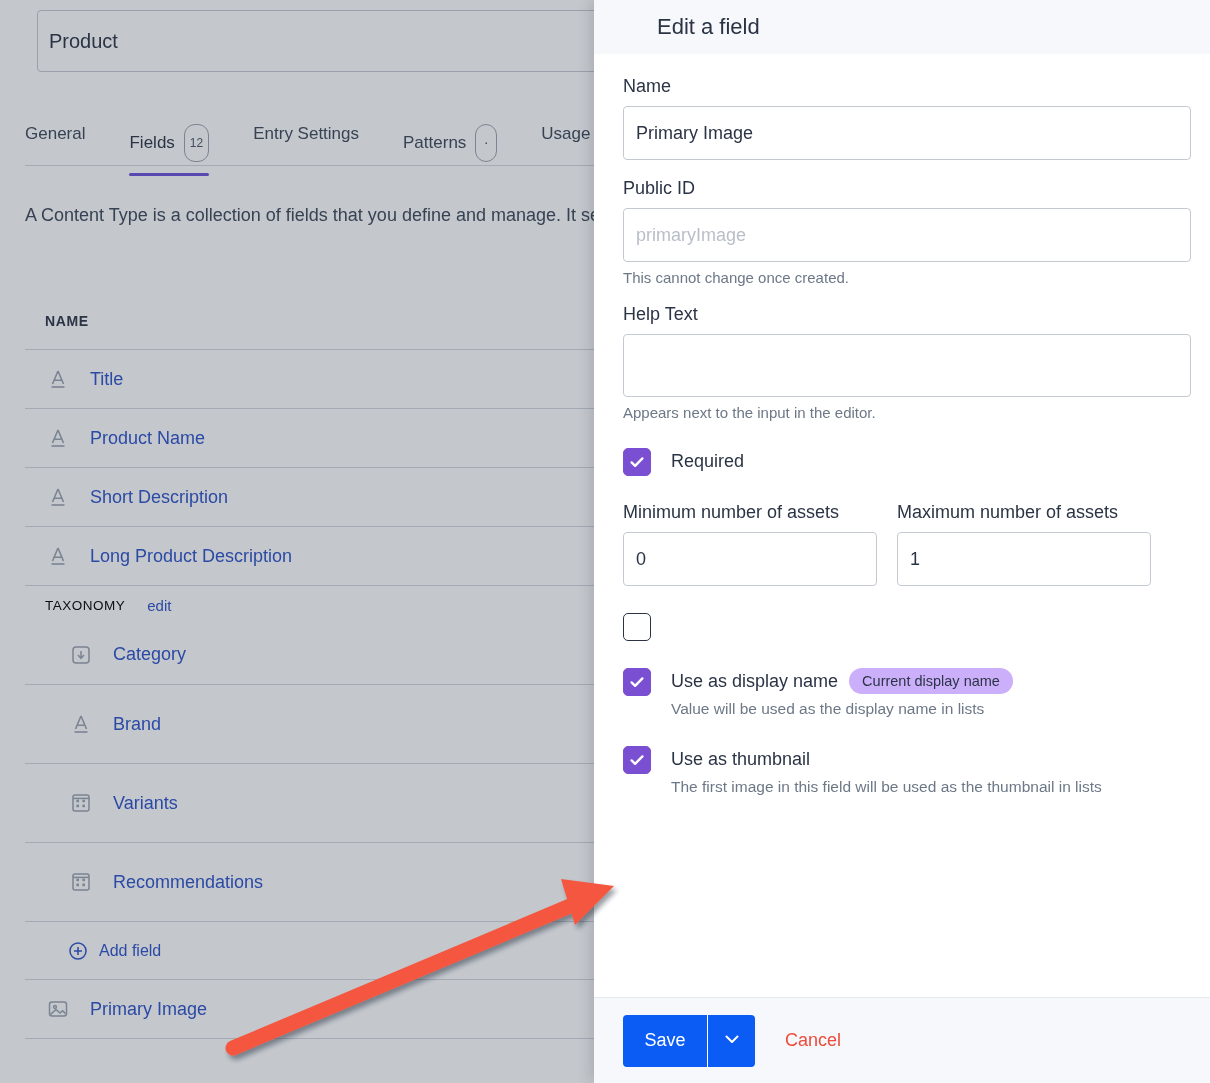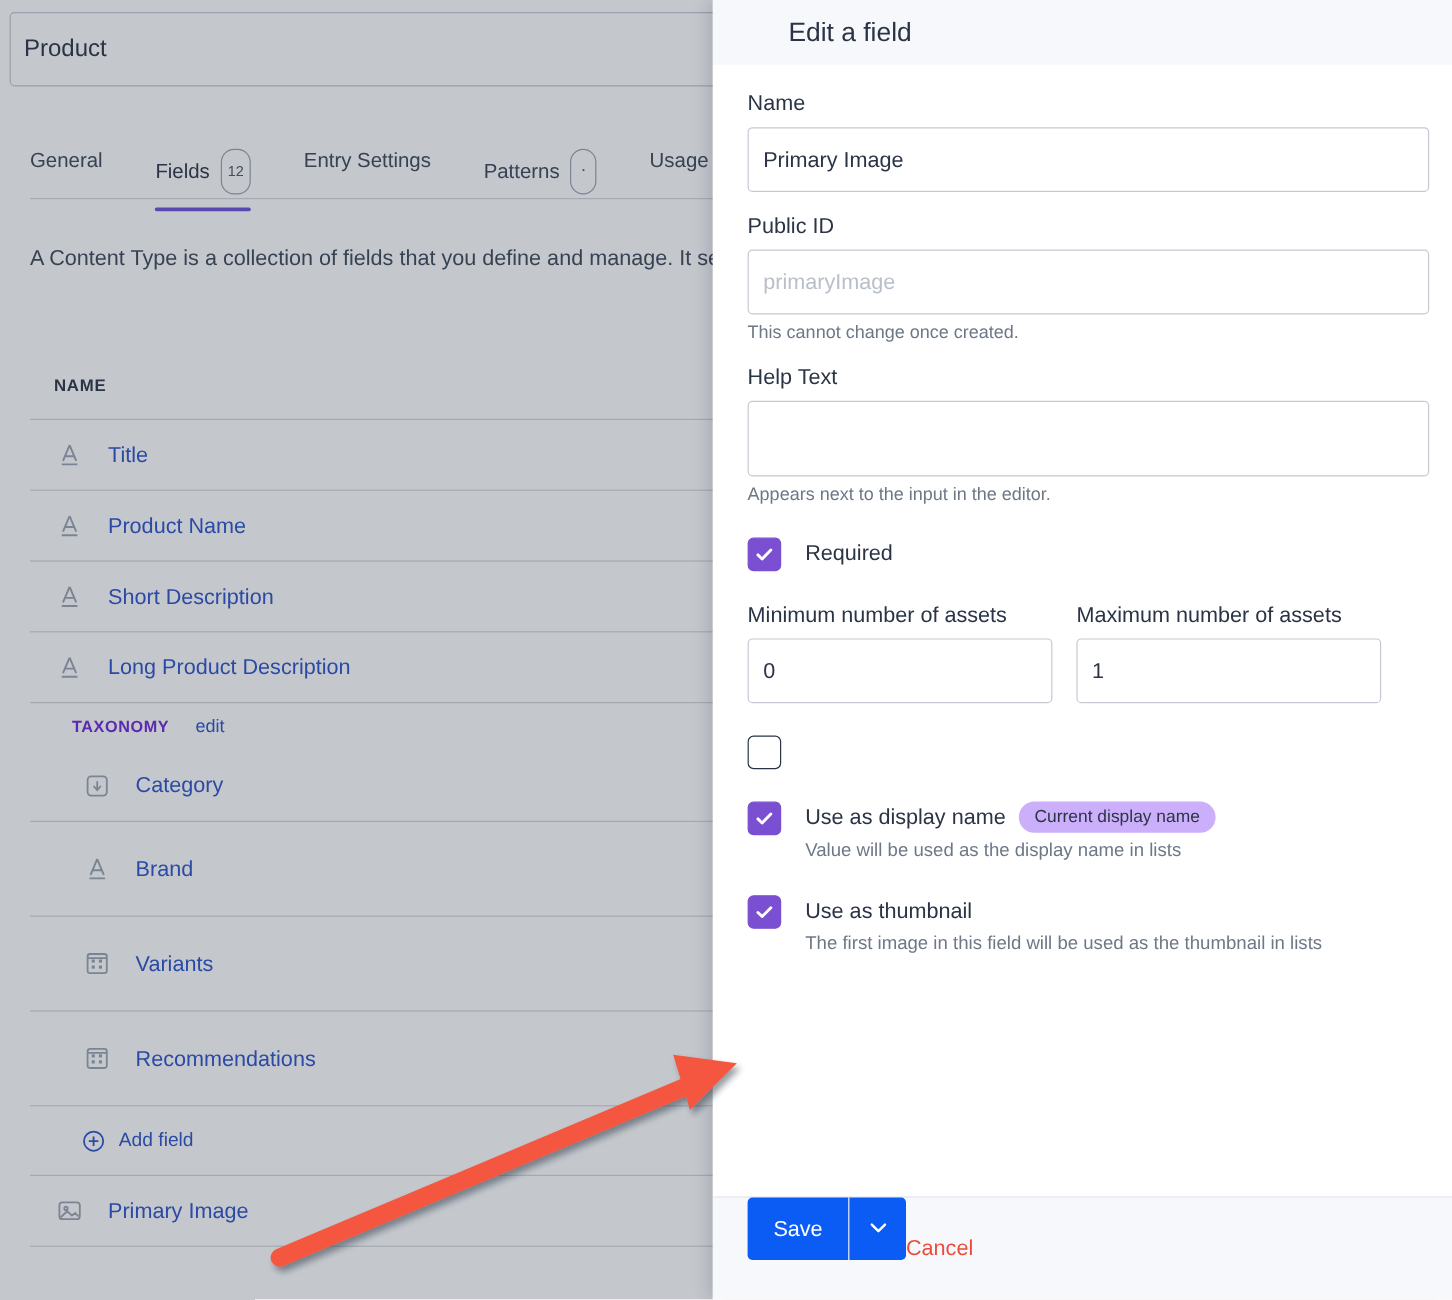--- a/index.html
+++ b/index.html
@@ -20,21 +20,21 @@
 
   
   .page {
     position: absolute;
     inset: 0;
     background: #ffffff;
     padding: 0;
   }
   .ct-name-input {
     position: absolute;
-    left: 8px;
+    left: 37px;
     top: 10px;
     width: 1010px;
     height: 62px;
     border: 1px solid #c5cad2;
     border-radius: 4px;
     background: #ffffff;
     display: flex;
     align-items: center;
     padding-left: 11px;
     font-size: 20px;
@@ -142,24 +142,23 @@
   .group-head {
     display: flex;
     align-items: center;
     gap: 22px;
     height: 40px;
     padding-left: 20px;
     border-top: 1px solid #d2d7de;
   }
   .group-head .gtitle {
     font-size: 13.5px;
-    font-weight: bold;
+    font-weight: normal;
     letter-spacing: .5px;
-    color: #6d28d9;
-    margin-left: 15px;
+    color: #000000;
   }
   .group-head .gedit {
     font-size: 15px;
     color: #2c52c9;
     cursor: pointer;
   }
   .add-field-row {
     display: flex;
     align-items: center;
     gap: 11px;
@@ -209,21 +208,23 @@
     flex: 1 1 auto;
     background: #ffffff;
     padding: 22px 19px 0 29px;
     overflow: hidden;
   }
   .modal-footer {
     flex: 0 0 86px;
     background: #f7f8fb;
     border-top: 1px solid #e5e8ed;
     display: flex;
+    align-items: center;
     padding-left: 29px;
+    gap: 30px;
   }
 
   .fld-label {
     font-size: 18px;
     color: #2b3445;
     margin-bottom: 9px;
     display: block;
   }
   .inp {
     width: 100%;

